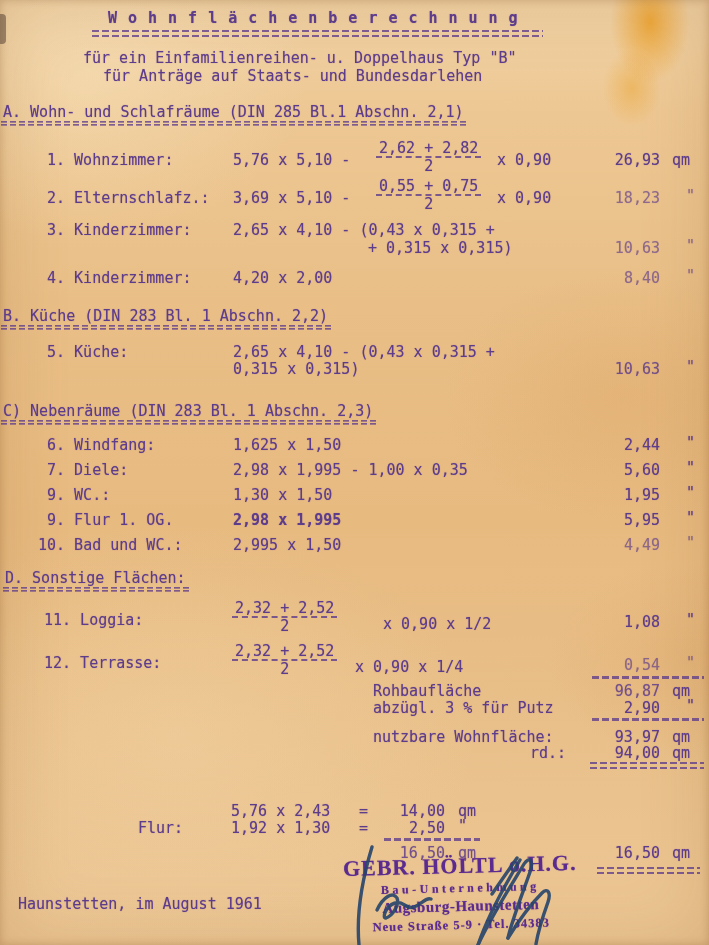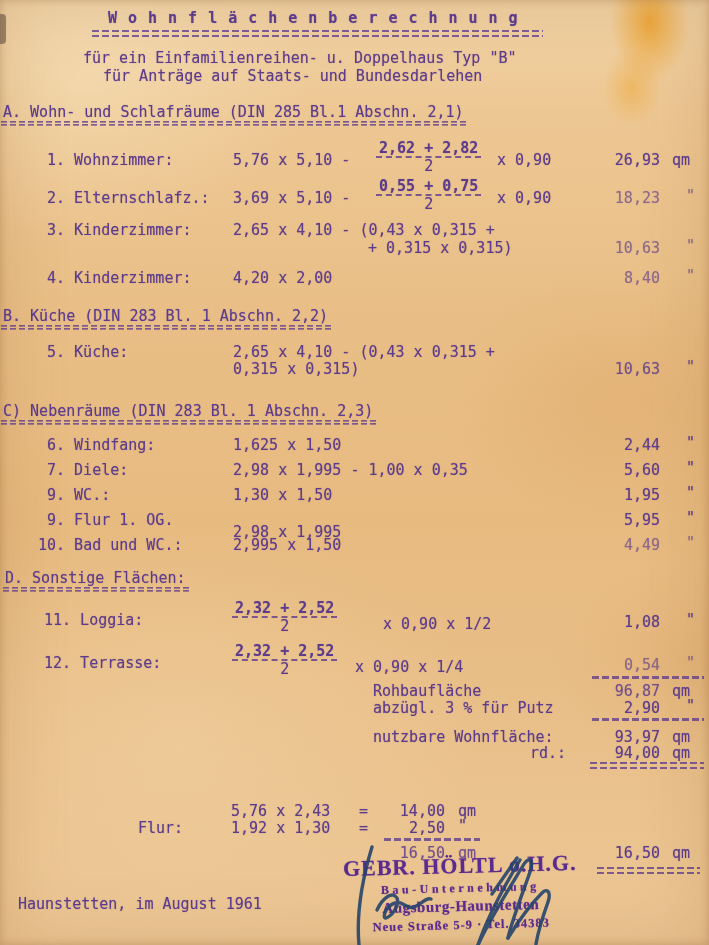--- a/index.html
+++ b/index.html
@@ -30,21 +30,21 @@
                      repeating-linear-gradient(90deg,var(--ink-soft) 0 6px,transparent 6px 9px);
     background-size:100% 1.7px,100% 1.7px;background-position:0 0,0 3.4px;background-repeat:no-repeat;}
   .rule{position:absolute;height:3px;
     background:repeating-linear-gradient(90deg,var(--ink-soft) 0 7px,transparent 7px 10px);}
   .rule2{position:absolute;height:8px;
     background-image:repeating-linear-gradient(90deg,var(--ink-soft) 0 7px,transparent 7px 10px),
                      repeating-linear-gradient(90deg,var(--ink-soft) 0 7px,transparent 7px 10px);
     background-size:100% 2.4px,100% 2.4px;background-position:0 0,0 5px;background-repeat:no-repeat;}
   .frac{position:absolute;display:flex;flex-direction:column;align-items:center;
     color:var(--ink);text-shadow:0 0 1px rgba(94,60,140,.5);}
-  .frac .num{border-bottom:2px dashed rgba(94,60,140,.8);padding:0 3px 0;font-weight:bold;}
+  .frac .num{border-bottom:2px dashed rgba(94,60,140,.8);padding:0 3px 0;}
   .title{letter-spacing:11px;font-weight:bold;}
   .stamp{position:absolute;left:338px;top:858px;width:245px;text-align:center;
     transform:rotate(-1.5deg);color:var(--stamp);font-family:"Liberation Serif",serif;
     text-shadow:0 0 1px rgba(92,43,143,.6);}
   .stamp .s1{font-size:22px;font-weight:bold;letter-spacing:1px;}
   .stamp .s2{font-size:12px;font-weight:bold;letter-spacing:3.5px;margin-top:6px;}
   .stamp .s3{font-size:15px;font-weight:bold;letter-spacing:.5px;margin-top:2px;}
   .stamp .s4{font-size:12.5px;font-weight:bold;letter-spacing:1px;margin-top:3px;}
   .nick{position:absolute;left:0;top:14px;width:6px;height:30px;border-radius:0 4px 4px 0;
     background:rgba(75,55,45,.5);}
@@ -113,21 +113,21 @@
   <div class="t" style="left:233px;top:462px;">2,98 x 1,995 - 1,00 x 0,35</div>
   <div class="t val" style="left:588px;top:462px;">5,60</div>
   <div class="t" style="left:686px;top:460px;">"</div>
 
   <div class="t" style="left:47px;top:487px;">9. WC.:</div>
   <div class="t" style="left:233px;top:487px;">1,30 x 1,50</div>
   <div class="t val" style="left:588px;top:487px;">1,95</div>
   <div class="t" style="left:686px;top:485px;">"</div>
 
   <div class="t" style="left:47px;top:512px;">9. Flur 1. OG.</div>
-  <div class="t" style="left:233px;top:524px;">2,98 x 1,995</div>
+  <div class="t" style="left:233px;top:512px;font-weight:bold;">2,98 x 1,995</div>
   <div class="t val" style="left:588px;top:512px;">5,95</div>
   <div class="t" style="left:686px;top:510px;">"</div>
 
   <div class="t" style="left:38px;top:537px;">10. Bad und WC.:</div>
   <div class="t" style="left:233px;top:537px;">2,995 x 1,50</div>
   <div class="t val faded" style="left:588px;top:537px;">4,49</div>
   <div class="t faded" style="left:686px;top:535px;">"</div>
 
   <div class="t h" style="left:5px;top:570px;">D. Sonstige Flächen:</div>
 

